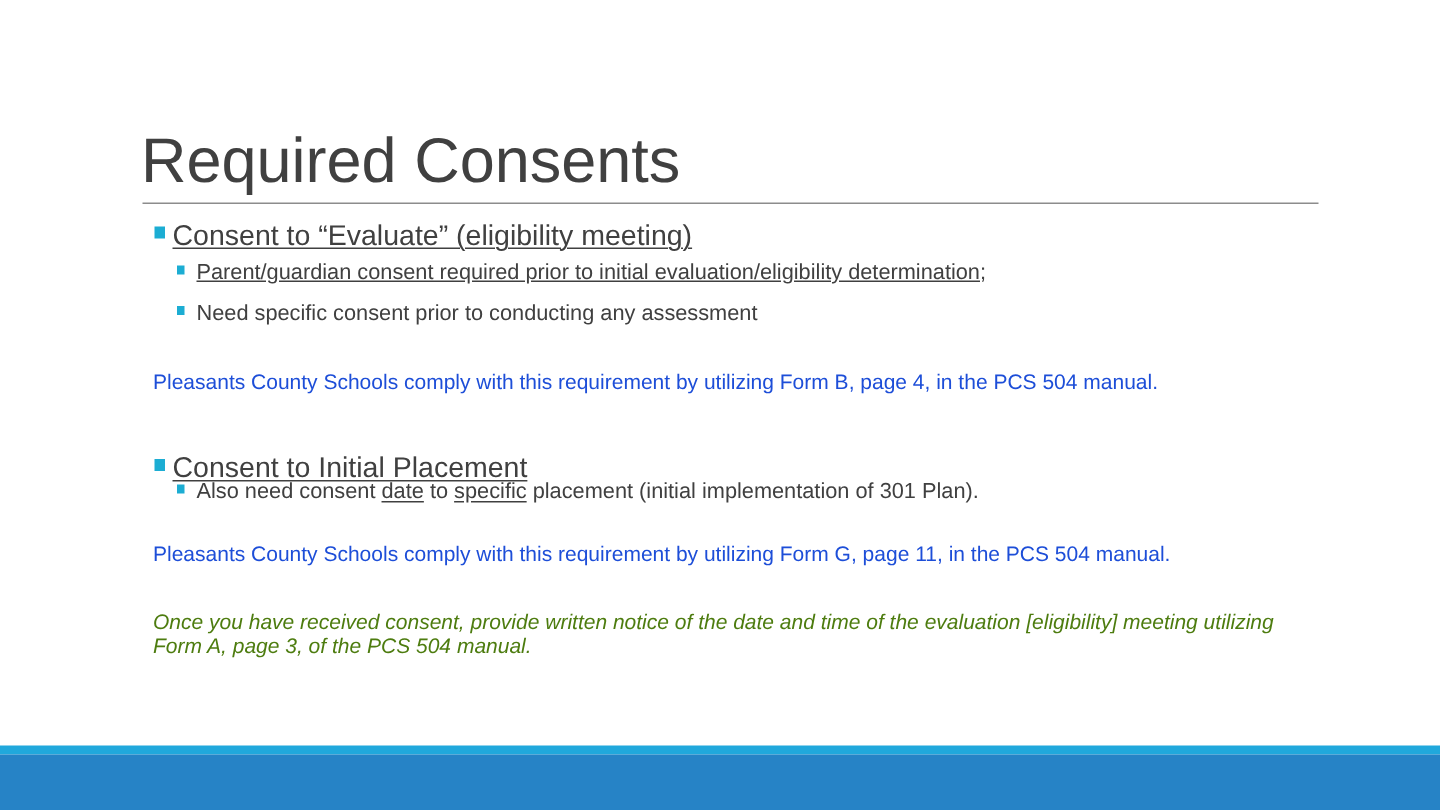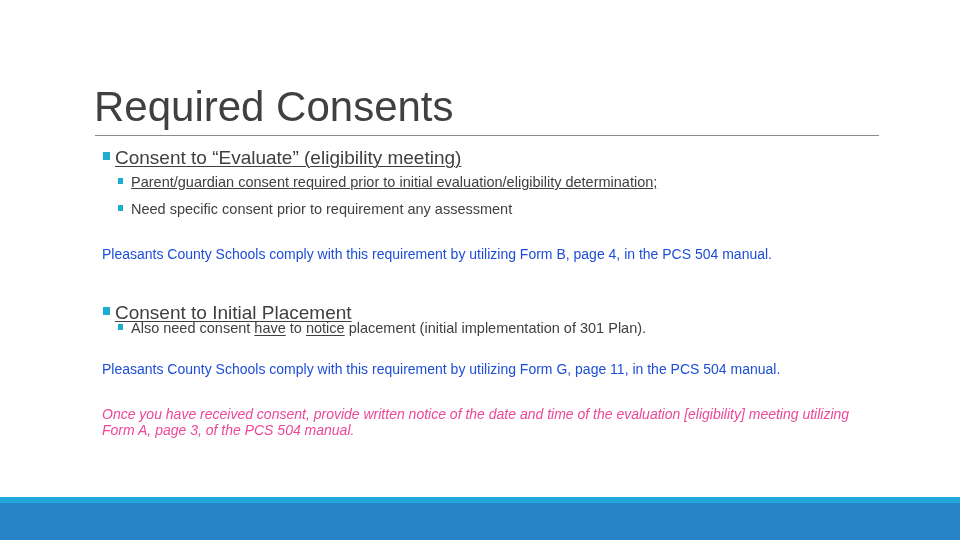--- a/index.html
+++ b/index.html
@@ -85,21 +85,21 @@
       line-height: 17px;
       white-space: nowrap;
     }
     .note-italic {
       position: absolute;
       left: 102px;
       top: 406px;
       width: 760px;
       font-size: 14px;
       font-style: italic;
-      color: #ec4899;
+      color: #4d7c0f;
       line-height: 16px;
     }
     .footer-stripe {
       position: absolute;
       left: 0;
       top: 497px;
       width: 960px;
       height: 6px;
       background: #20a8dc;
     }
@@ -121,31 +121,31 @@
   <div class="title-rule"></div>
 
   <div class="bullet-l1" style="top:147px;">
     <span class="sq"></span><span class="txt">Consent to “Evaluate” (eligibility meeting)</span>
   </div>
 
   <div class="bullet-l2" style="top:173px;text-decoration:underline;">
     <span class="sq"></span><span>Parent/guardian consent required prior to initial evaluation/eligibility determination;</span>
   </div>
   <div class="bullet-l2" style="top:200px;">
-    <span class="sq"></span><span>Need specific consent prior to requirement any assessment</span>
+    <span class="sq"></span><span>Need specific consent prior to conducting any assessment</span>
   </div>
 
   <div class="note" style="top:246px;">Pleasants County Schools comply with this requirement by utilizing Form B, page 4, in the PCS 504 manual.</div>
 
   <div class="bullet-l1" style="top:302px;">
     <span class="sq"></span><span class="txt">Consent to Initial Placement</span>
   </div>
 
   <div class="bullet-l2" style="top:319px;">
-    <span class="sq"></span><span>Also need consent </span><span class="u">have</span><span> to </span><span class="u">notice</span><span> placement (initial implementation of 301 Plan).</span>
+    <span class="sq"></span><span>Also need consent </span><span class="u">date</span><span> to </span><span class="u">specific</span><span> placement (initial implementation of 301 Plan).</span>
   </div>
 
   <div class="note" style="top:361px;">Pleasants County Schools comply with this requirement by utilizing Form G, page 11, in the PCS 504 manual.</div>
 
   <div class="note-italic">Once you have received consent, provide written notice of the date and time of the evaluation [eligibility] meeting utilizing Form A, page 3, of the PCS 504 manual.</div>
 
   <div class="footer-stripe"></div>
   <div class="footer-band"></div>
 
 </div>

